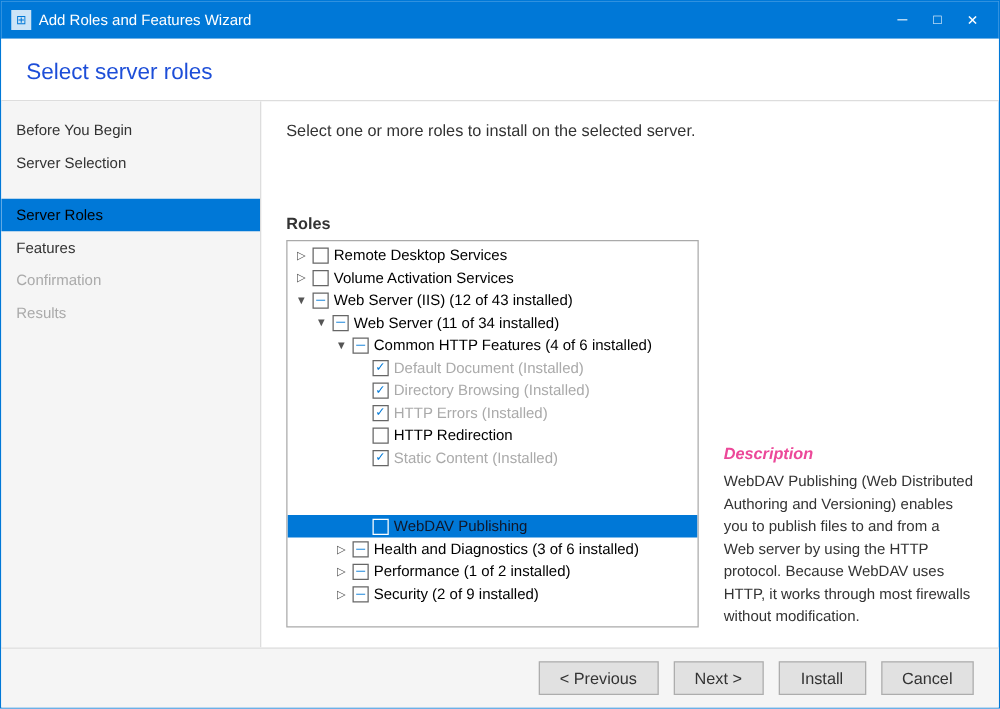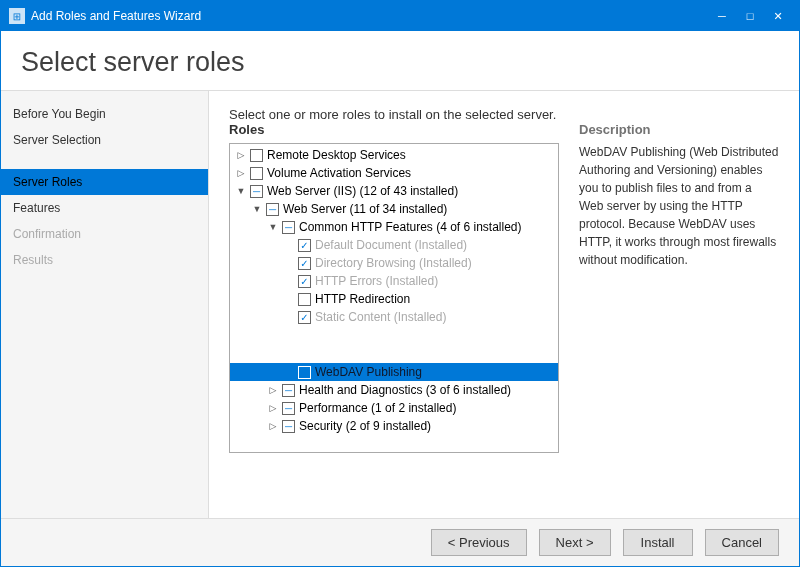--- a/index.html
+++ b/index.html
@@ -65,22 +65,22 @@
       justify-content: center;
     }
 
     .wizard-header {
       background: #fff;
       padding: 16px 20px 12px 20px;
       border-bottom: 1px solid #ddd;
       flex-shrink: 0;
     }
     .wizard-header h1 {
-      color: #404040;
-      font-size: 27px;
+      color: #1d4ed8;
+      font-size: 18px;
       font-weight: 300;
     }
 
     .wizard-body {
       display: flex;
       flex: 1;
       overflow: hidden;
     }
 
     .wizard-nav {
@@ -117,20 +117,21 @@
     .content-instruction {
       margin-bottom: 0;
       color: #333;
       font-size: 13px;
     }
 
     .content-main {
       display: flex;
       flex: 1;
       gap: 20px;
+      align-items: flex-end;
     }
 
     .roles-section {
       flex: 1;
     }
 
     .roles-label {
       font-weight: 600;
       margin-bottom: 6px;
       color: #333;
@@ -204,21 +205,22 @@
     .indent3 { padding-left: 36px; }
     .indent4 { padding-left: 52px; }
 
     .description-section {
       width: 200px;
       flex-shrink: 0;
     }
     .description-label {
       font-weight: 600;
       margin-bottom: 6px;
-      color: #737373;
+      color: #ec4899;
+      font-style: italic;
     }
     .description-text {
       font-size: 12px;
       color: #333;
       line-height: 1.5;
     }
 
     .wizard-footer {
       border-top: 1px solid #ddd;
       padding: 10px 20px;

